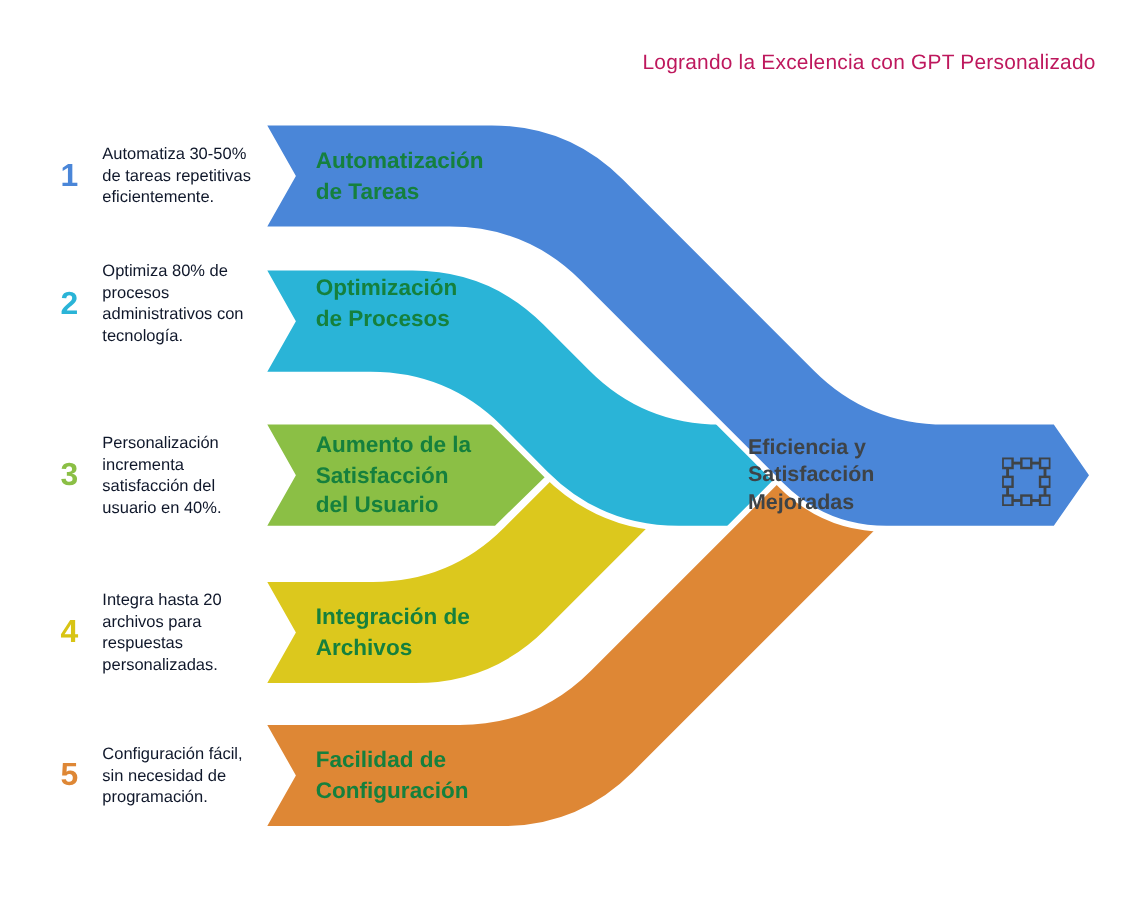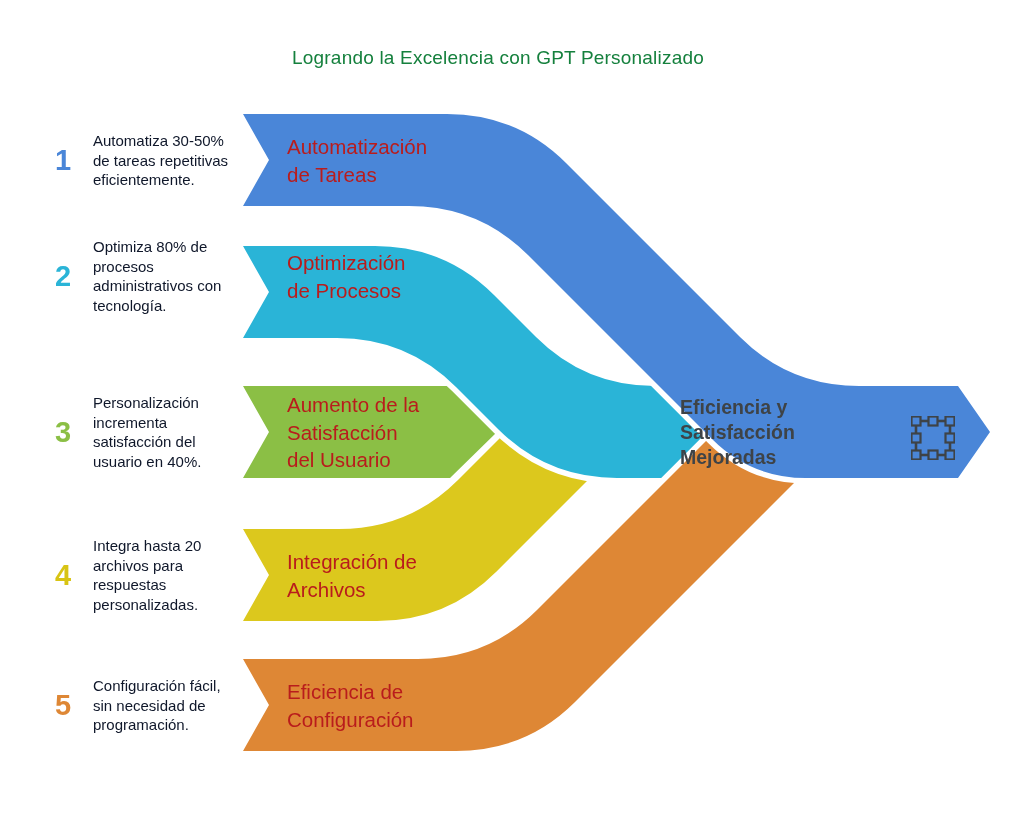--- a/index.html
+++ b/index.html
@@ -6,38 +6,38 @@
   .canvas{
     position:relative;
     width:1024px;height:829px;
     background:#ffffff;
     font-family:"Liberation Sans","DejaVu Sans",sans-serif;
     overflow:hidden;
   }
   .ribbons{position:absolute;left:0;top:0;}
   .title{
     position:absolute;left:0;top:47px;width:996px;
-    text-align:center;font-size:19px;letter-spacing:0.2px;
-    color:#15803d;
+    text-align:right;font-size:19px;letter-spacing:0.2px;
+    color:#be185d;
   }
   .step-num{
     position:absolute;left:41px;width:44px;text-align:center;
     font-size:29px;font-weight:bold;line-height:30px;
     transform:translateY(-50%);
   }
   .n1{color:#4a86d8;} .n2{color:#2ab4d7;} .n3{color:#8bbf45;}
   .n4{color:#d8c414;} .n5{color:#de8735;}
   .step-desc{
     position:absolute;left:93px;width:150px;
     font-size:15px;line-height:19.5px;color:#0f172a;
     transform:translateY(-50%);
   }
   .band-label{
     position:absolute;left:287px;width:200px;
-    font-size:20.5px;line-height:27.5px;font-weight:normal;color:#b91c1c;
+    font-size:20.5px;line-height:27.5px;font-weight:bold;color:#15803d;
     transform:translateY(-50%);
   }
   .band-label span{display:block;}
   .output-label{
     position:absolute;left:680px;width:217px;text-align:left;
     font-size:19.5px;line-height:25px;font-weight:bold;color:#3e4347;
     transform:translateY(-50%);
   }
   .output-label span{display:block;}
   .output-icon{position:absolute;left:911px;top:416px;}
@@ -101,21 +101,21 @@
   <div class="band-label y3">
     <span>Aumento de la</span>
     <span>Satisfacción</span>
     <span>del Usuario</span>
   </div>
   <div class="band-label y4">
     <span>Integración de</span>
     <span>Archivos</span>
   </div>
   <div class="band-label y5">
-    <span>Eficiencia de</span>
+    <span>Facilidad de</span>
     <span>Configuración</span>
   </div>
 
   <div class="output-label y3">
     <span>Eficiencia y</span>
     <span>Satisfacción</span>
     <span>Mejoradas</span>
   </div>
 
   <svg class="output-icon" width="44" height="44" viewBox="0 0 44 44">

